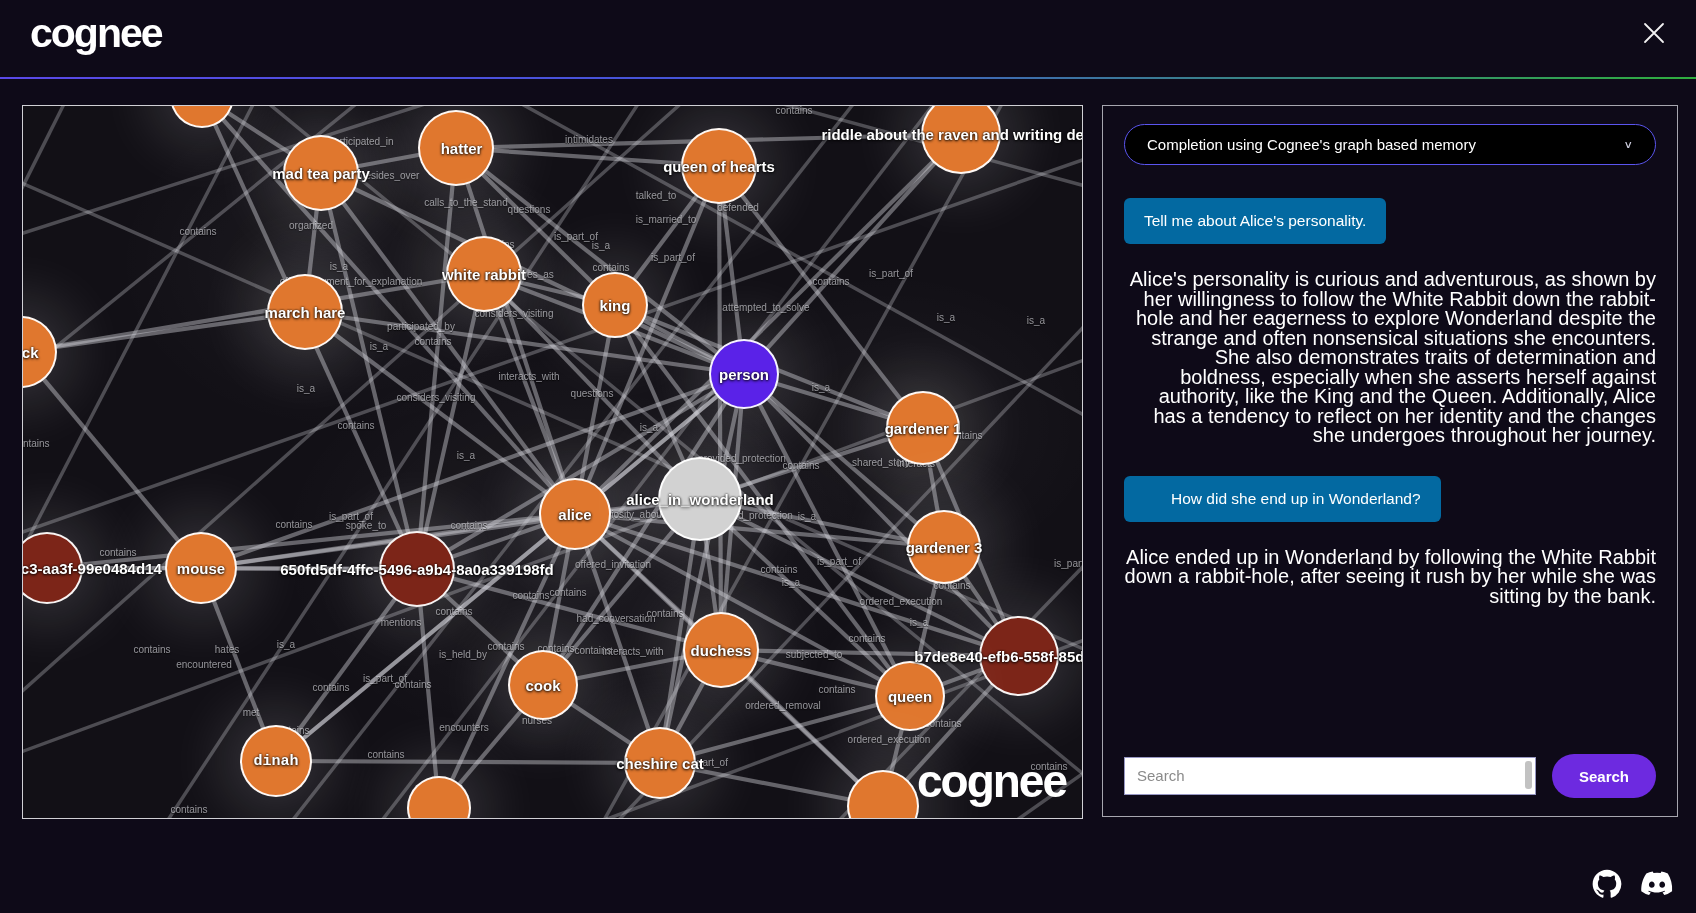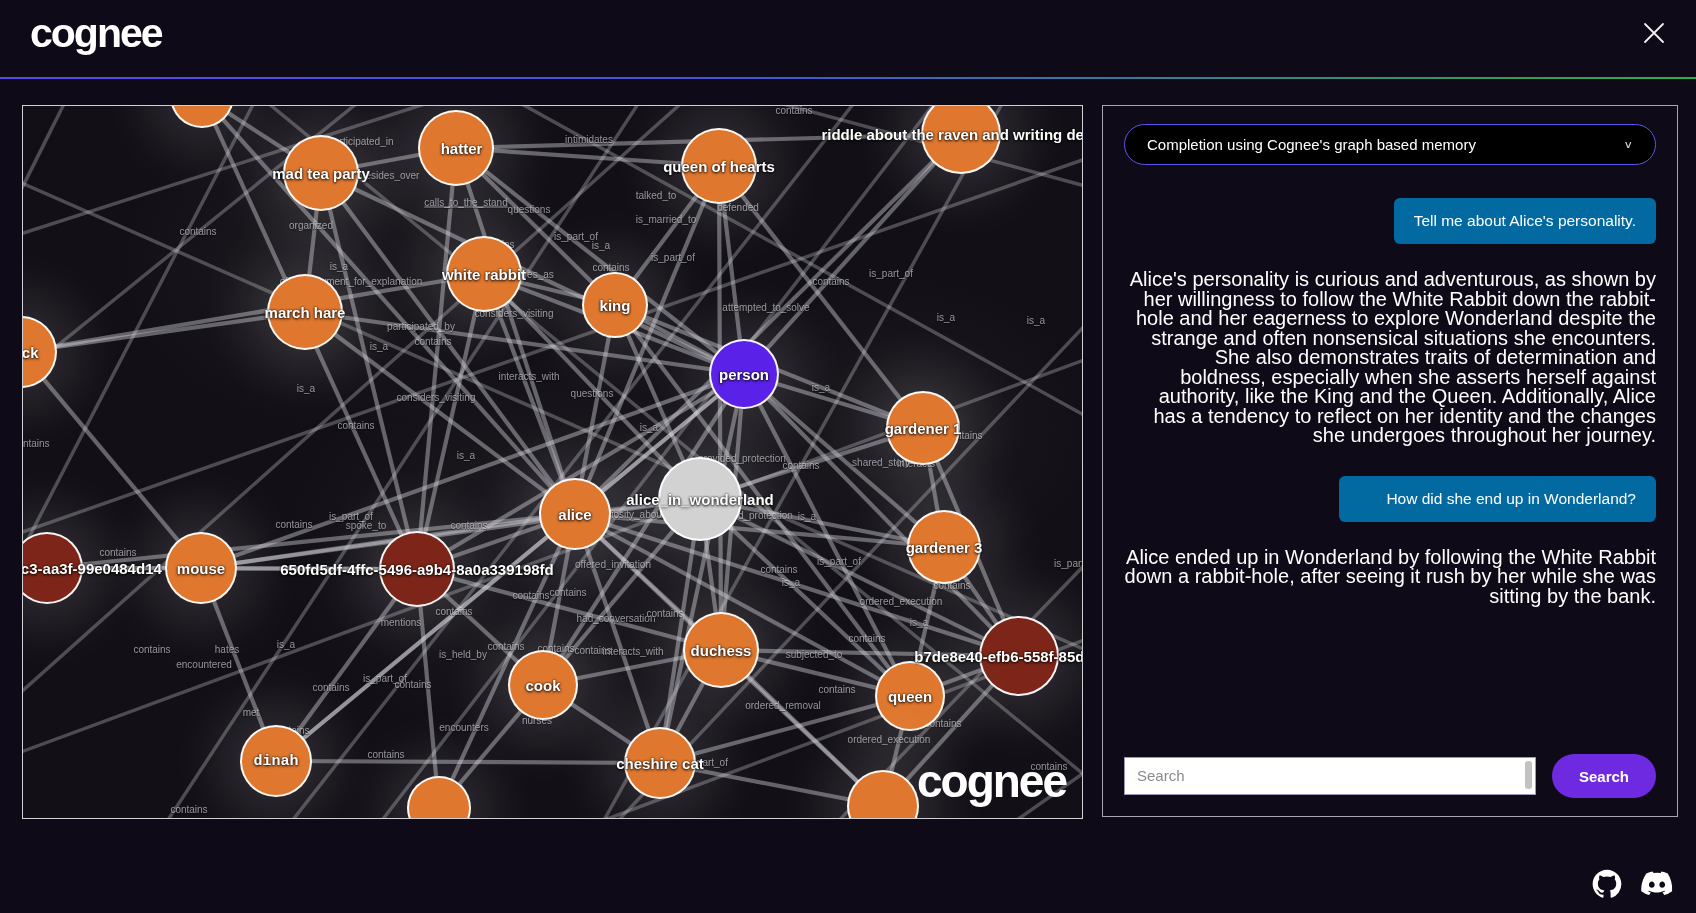--- a/index.html
+++ b/index.html
@@ -28,21 +28,21 @@
   .gnode{position:absolute;border-radius:50%;transform:translate(-50%,-50%);z-index:2;
     border:2px solid rgba(255,255,255,.95);box-shadow:0 0 55px 22px rgba(255,255,255,.13);cursor:grab;}
   .gnode-label{position:absolute;transform:translate(-50%,-50%);z-index:3;font-weight:bold;
     font-size:15px;white-space:nowrap;text-shadow:0 1px 3px rgba(0,0,0,.95),0 0 2px rgba(0,0,0,.8);}
   .watermark{position:absolute;right:16px;bottom:10px;z-index:4;font-size:46px;font-weight:bold;
     letter-spacing:-2px;color:#fff;}
 
   
   .chat-panel{position:absolute;left:1102px;top:105px;width:576px;height:712px;box-sizing:border-box;
     border:1px solid rgba(232,232,240,.7);padding:18px 21px;display:flex;flex-direction:column;
-    align-items:flex-end;}
+    }
   .mode-select{width:100%;box-sizing:border-box;height:41px;border-radius:21px;border:1px solid #5B55F0;
     background:#000;display:flex;align-items:center;justify-content:space-between;
     padding:0 22px;font-size:15px;color:#fff;cursor:pointer;}
   .chevron{font-size:13px;color:#cfcfe0;transform:scaleY(.8);}
   .bubble{background:#0369a1;color:#fff;border-radius:6px;padding:14px 20px;font-size:15.5px;
     width:max-content;max-width:100%;}
   .bubble.first{margin-top:33px;}
   .bubble.second{margin-top:30px;padding-left:47px;}
   .answer{width:100%;text-align:right;font-size:20px;line-height:19.5px;margin-top:26px;}
   .search-row{margin-top:auto;width:100%;display:flex;align-items:center;gap:16px;}
@@ -183,21 +183,21 @@
       <line x1="637" y1="657" x2="860" y2="700" stroke="rgba(214,214,222,0.42)" stroke-width="4.2"></line>
       <line x1="996" y1="550" x2="921" y2="441" stroke="rgba(214,214,222,0.42)" stroke-width="4.2"></line>
       <line x1="996" y1="550" x2="860" y2="700" stroke="rgba(214,214,222,0.42)" stroke-width="4.2"></line>
       <line x1="179" y1="-10" x2="298" y2="67" stroke="rgba(214,214,222,0.42)" stroke-width="4.2"></line>
       <line x1="179" y1="-10" x2="394" y2="463" stroke="rgba(214,214,222,0.42)" stroke-width="4.2"></line>
       <line x1="179" y1="-10" x2="552" y2="408" stroke="rgba(214,214,222,0.42)" stroke-width="4.2"></line>
     </svg>
 
 <div class="edge-label" style="left: 338px; top: 35px;">participated_in</div>
     <div class="edge-label" style="left: 365px; top: 69px;">presides_over</div>
-    <div class="edge-label" style="left: 443px; top: 96px; text-decoration: underline;">calls_to_the_stand</div>
+    <div class="edge-label" style="left: 443px; top: 96px;">calls_to_the_stand</div>
     <div class="edge-label" style="left: 506px; top: 103px;">questions</div>
     <div class="edge-label" style="left: 175px; top: 125px;">contains</div>
     <div class="edge-label" style="left: 288px; top: 119px;">organized</div>
     <div class="edge-label" style="left: 316px; top: 160px;">is_a</div>
     <div class="edge-label" style="left: 328px; top: 175px;">offers_payment_for_explanation</div>
     <div class="edge-label" style="left: 473px; top: 138px;">contains</div>
     <div class="edge-label" style="left: 508px; top: 168px;">serves_as</div>
     <div class="edge-label" style="left: 491px; top: 207px;">considers_visiting</div>
     <div class="edge-label" style="left: 398px; top: 220px;">participated_by</div>
     <div class="edge-label" style="left: 410px; top: 235px;">contains</div>

